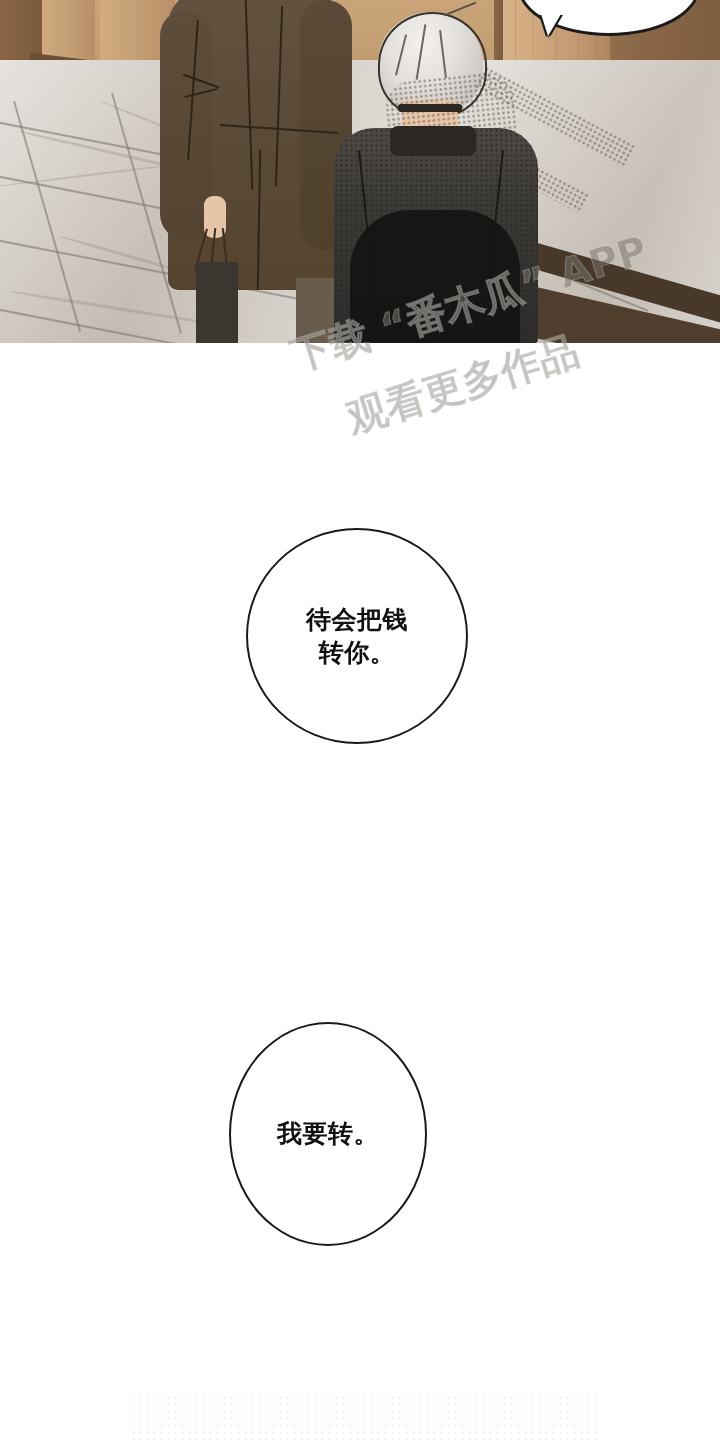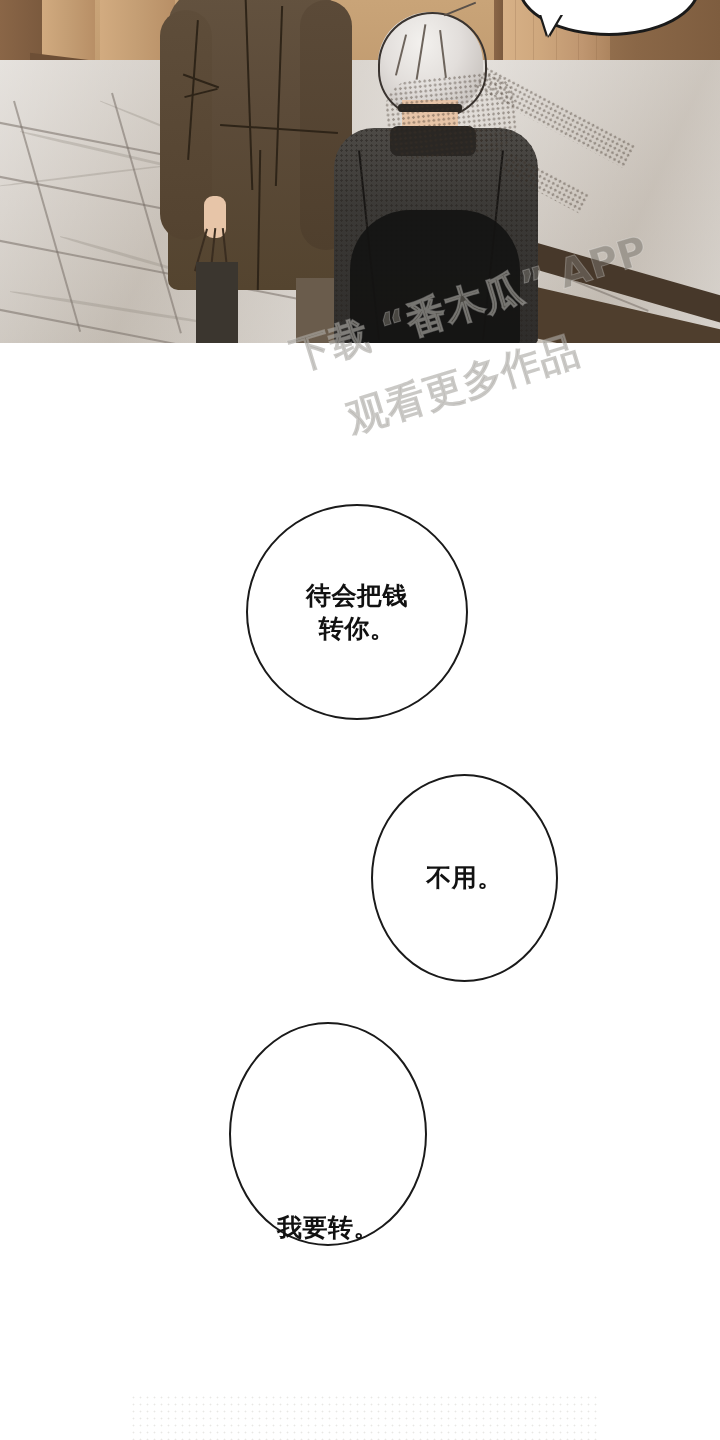--- a/index.html
+++ b/index.html
@@ -140,25 +140,25 @@
     text-align: center;
     color: #111111;
     font-weight: bold;
     line-height: 1.34;
     letter-spacing: 0.5px;
     white-space: pre-line;
     font-family: "DejaVu Sans", "Liberation Sans", sans-serif;
   }
   #bubble-1 { left: 52px;  top: 272px; width: 212px; height: 214px; z-index: 30; }
   #bubble-1 .bubble-text { font-size: 25px; }
-  #bubble-2 { left: 246px; top: 504px; width: 222px; height: 216px; }
+  #bubble-2 { left: 246px; top: 528px; width: 222px; height: 216px; }
   #bubble-2 .bubble-text { font-size: 25px; }
   #bubble-3 { left: 371px; top: 774px; width: 187px; height: 208px; }
   #bubble-3 .bubble-text { font-size: 25px; }
-  #bubble-4 { left: 229px; top: 1022px; width: 198px; height: 224px; align-items: flex-end; }
+  #bubble-4 { left: 229px; top: 1022px; width: 198px; height: 224px; }
   #bubble-4 .bubble-text { font-size: 25px; }
 
   
   #bubble-top {
     position: absolute;
     left: 518px;
     top: -62px;
     width: 176px;
     height: 92px;
     background: #ffffff;
@@ -300,23 +300,20 @@
     <div id="bubble-top"></div>
     <div id="bubble-top-tail"></div>
   </div>
 
 
   <div class="bubble" id="bubble-2">
     <div class="bubble-text">待会把钱
 转你。</div>
   </div>
 
-  <div class="bubble" id="bubble-3">
-    <div class="bubble-text">不用。</div>
-  </div>
 
   <div class="bubble" id="bubble-4">
     <div class="bubble-text">我要转。</div>
   </div>
 
   <div class="watermark" id="wm-line-1">下载 “番木瓜” APP</div>
   <div class="watermark" id="wm-line-2">观看更多作品</div>
 
   <div class="grain"></div>
 

